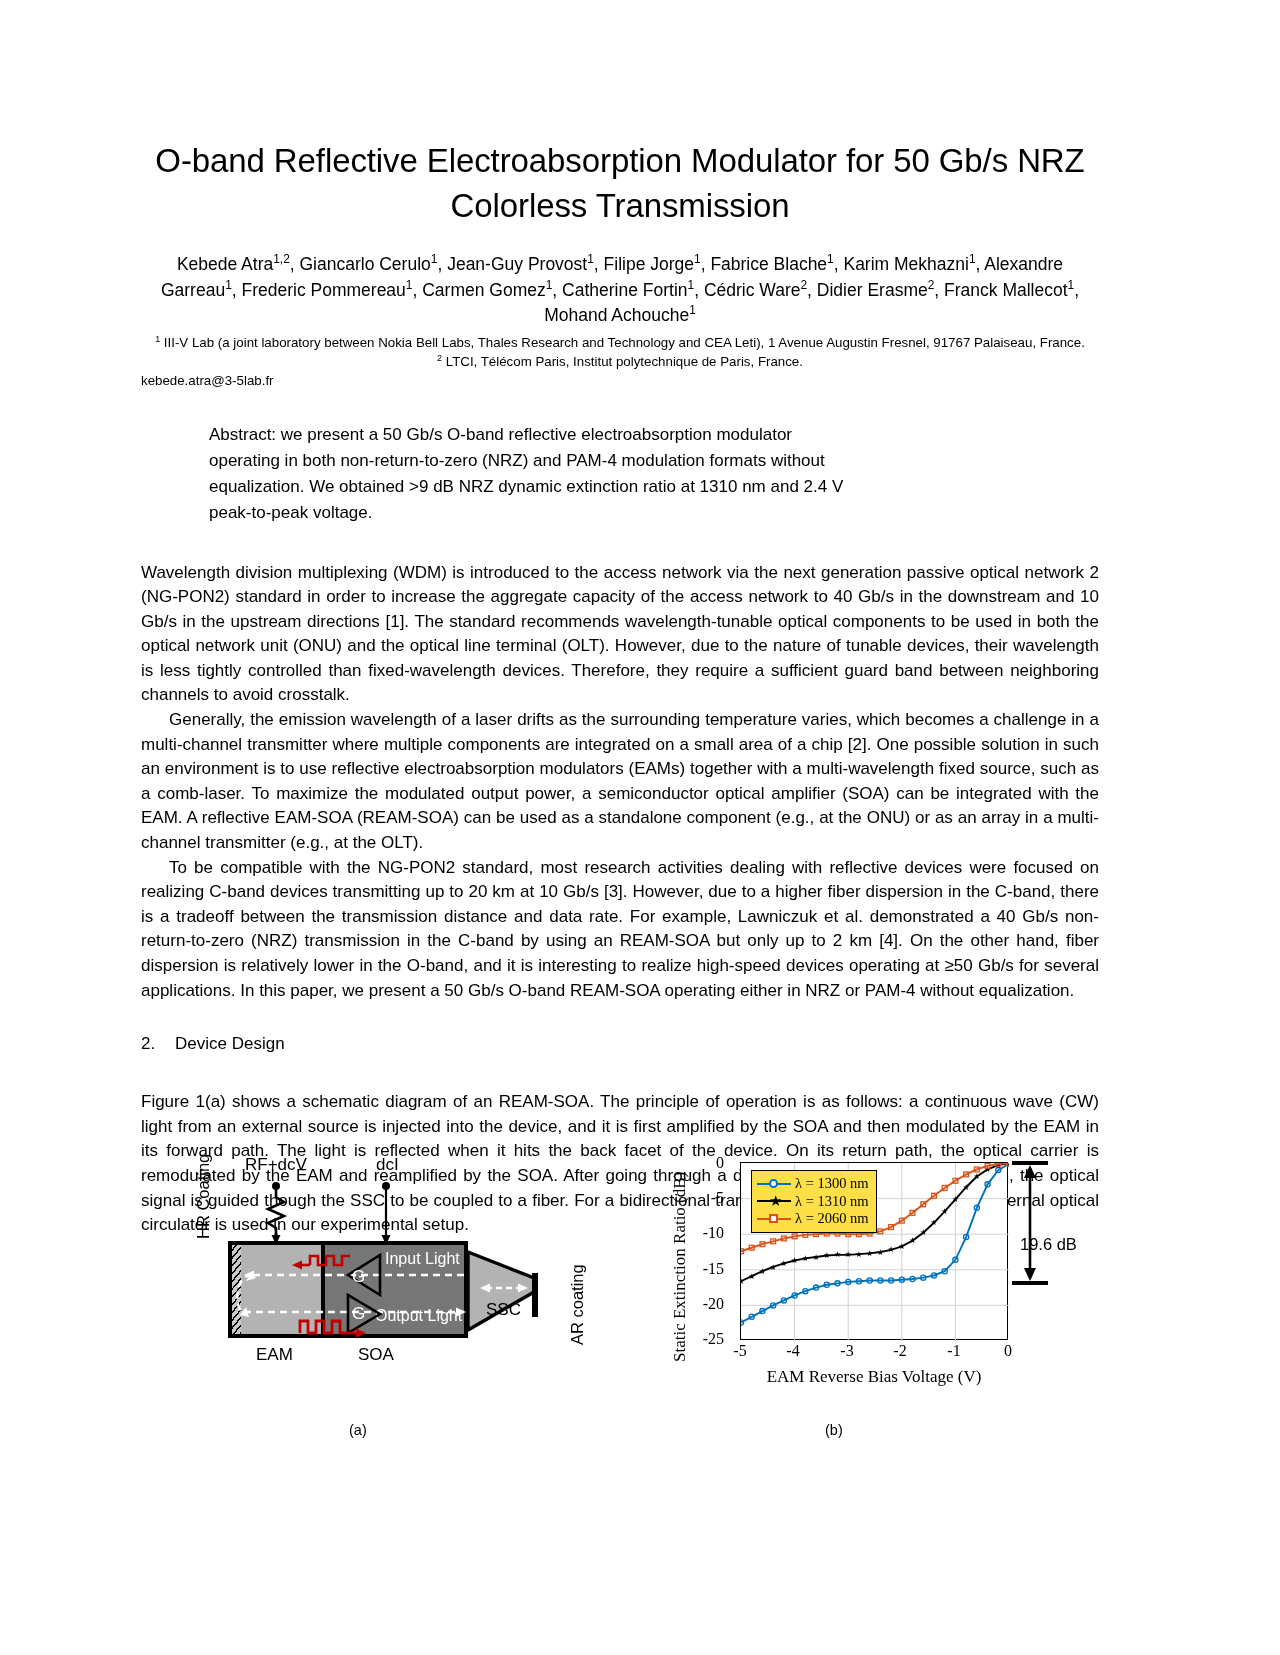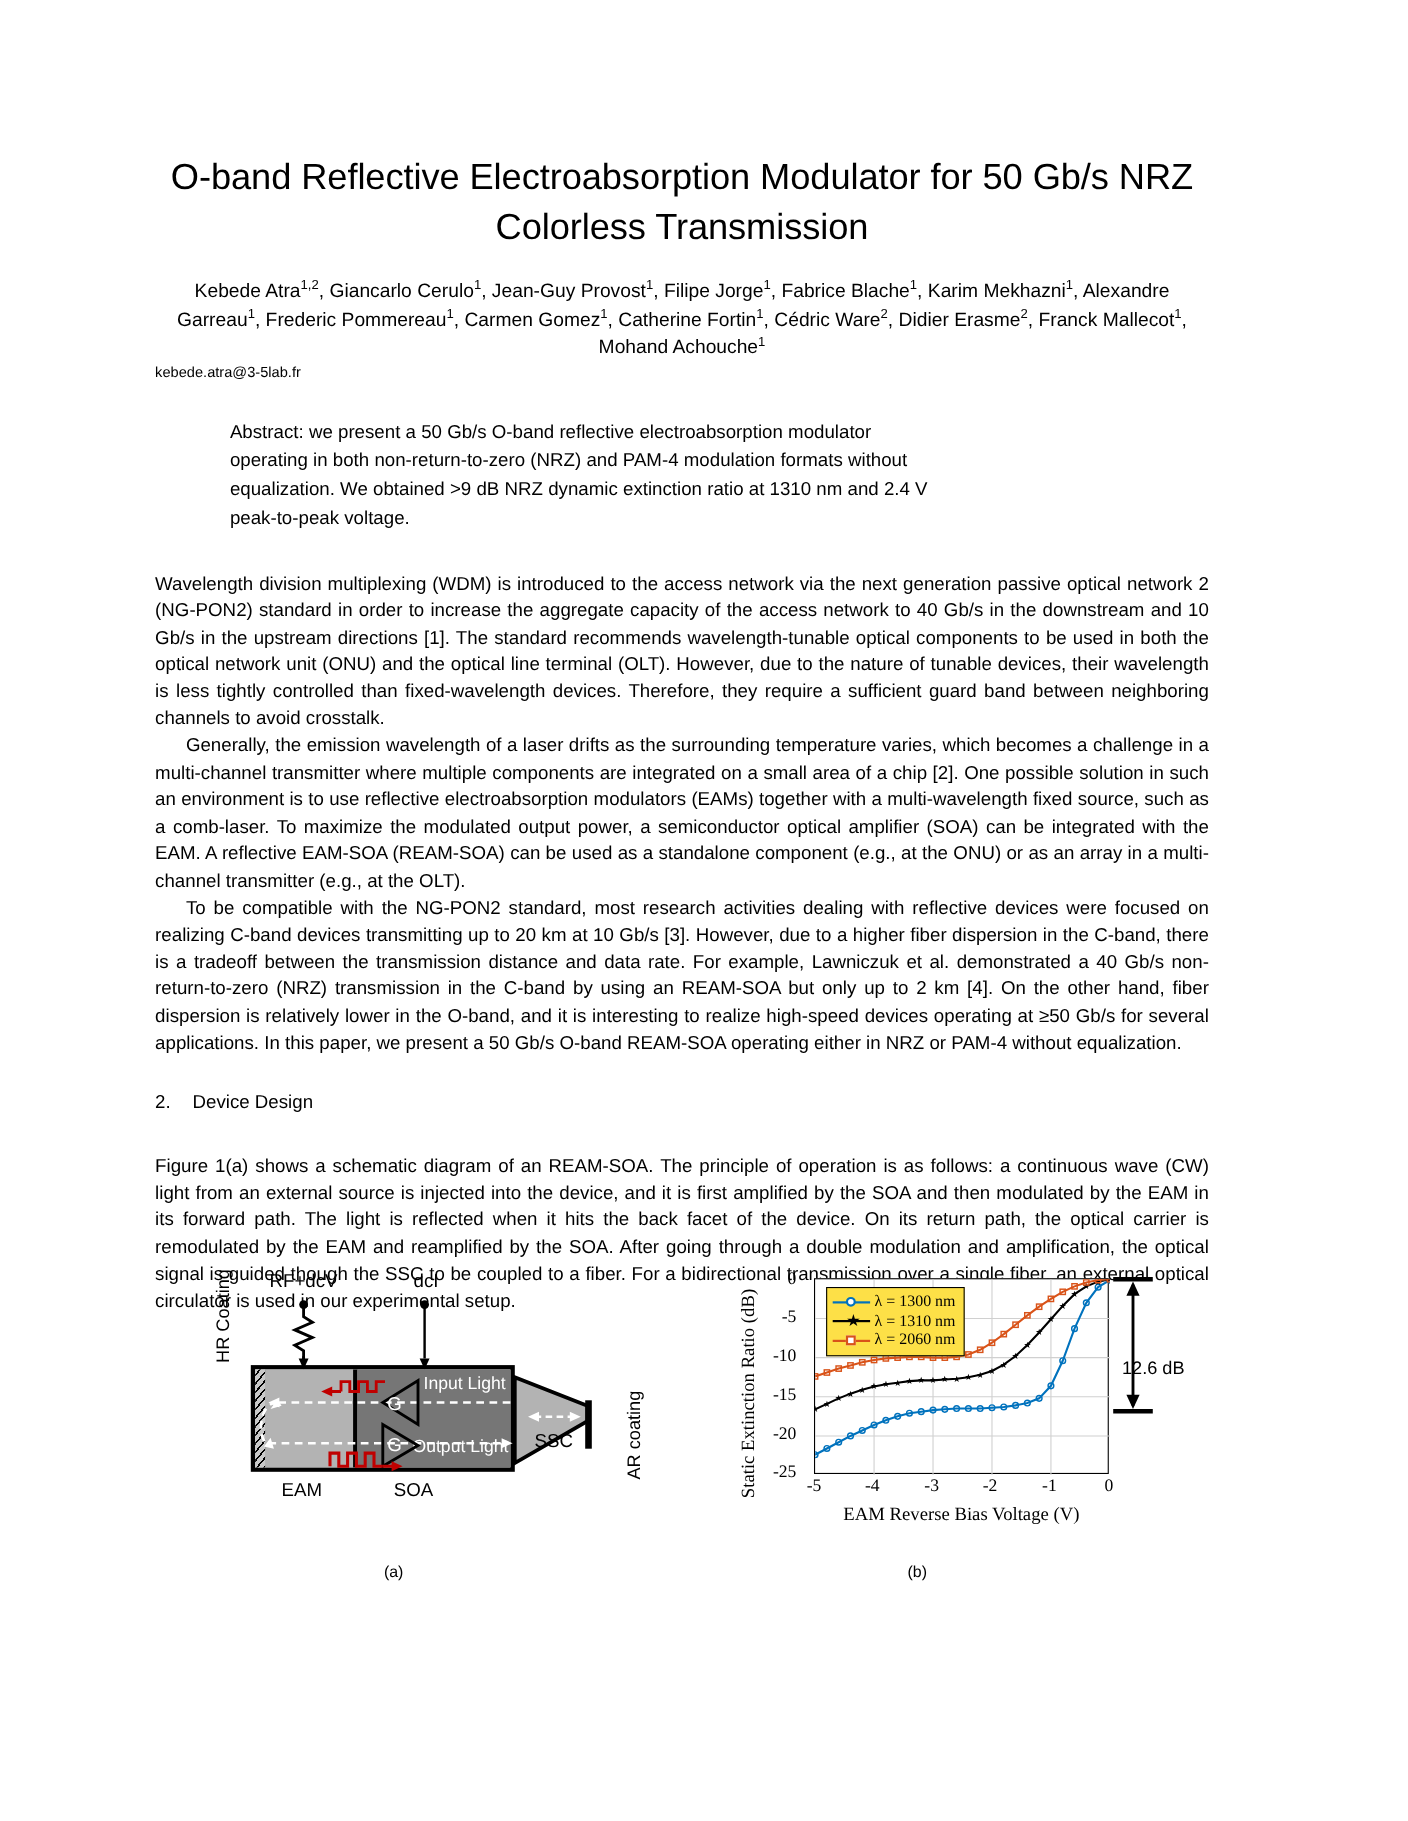--- a/index.html
+++ b/index.html
@@ -270,20 +270,23 @@
 
 <div class="page">
   <div class="content">
 
     <h1 class="title">O-band Reflective Electroabsorption Modulator for 50 Gb/s NRZ Colorless Transmission</h1>
 
     <div class="authors">
       Kebede Atra<sup>1,2</sup>, Giancarlo Cerulo<sup>1</sup>, Jean-Guy Provost<sup>1</sup>, Filipe Jorge<sup>1</sup>, Fabrice Blache<sup>1</sup>, Karim Mekhazni<sup>1</sup>, Alexandre Garreau<sup>1</sup>, Frederic Pommereau<sup>1</sup>, Carmen Gomez<sup>1</sup>, Catherine Fortin<sup>1</sup>, Cédric Ware<sup>2</sup>, Didier Erasme<sup>2</sup>, Franck Mallecot<sup>1</sup>, Mohand Achouche<sup>1</sup>
     </div>
 
+    <div class="affiliation">
+      <sup>1</sup> III-V Lab (a joint laboratory between Nokia Bell Labs, Thales Research and Technology and CEA Leti), 1 Avenue Augustin Fresnel, 91767 Palaiseau, France. <sup>2</sup> LTCI, Télécom Paris, Institut polytechnique de Paris, France.
+    </div>
     <div class="email">kebede.atra@3-5lab.fr</div>
 
     <div class="abstract">Abstract: we present a 50 Gb/s O-band reflective electroabsorption modulator operating in both non-return-to-zero (NRZ) and PAM-4 modulation formats without equalization. We obtained &gt;9 dB NRZ dynamic extinction ratio at 1310 nm and 2.4 V peak-to-peak voltage.</div>
 
     <p class="body">Wavelength division multiplexing (WDM) is introduced to the access network via the next generation passive optical network 2 (NG-PON2) standard in order to increase the aggregate capacity of the access network to 40 Gb/s in the downstream and 10 Gb/s in the upstream directions [1]. The standard recommends wavelength-tunable optical components to be used in both the optical network unit (ONU) and the optical line terminal (OLT). However, due to the nature of tunable devices, their wavelength is less tightly controlled than fixed-wavelength devices. Therefore, they require a sufficient guard band between neighboring channels to avoid crosstalk.</p>
     <p class="body cont">Generally, the emission wavelength of a laser drifts as the surrounding temperature varies, which becomes a challenge in a multi-channel transmitter where multiple components are integrated on a small area of a chip [2]. One possible solution in such an environment is to use reflective electroabsorption modulators (EAMs) together with a multi-wavelength fixed source, such as a comb-laser. To maximize the modulated output power, a semiconductor optical amplifier (SOA) can be integrated with the EAM. A reflective EAM-SOA (REAM-SOA) can be used as a standalone component (e.g., at the ONU) or as an array in a multi-channel transmitter (e.g., at the OLT).</p>
     <p class="body cont">To be compatible with the NG-PON2 standard, most research activities dealing with reflective devices were focused on realizing C-band devices transmitting up to 20 km at 10 Gb/s [3]. However, due to a higher fiber dispersion in the C-band, there is a tradeoff between the transmission distance and data rate. For example, Lawniczuk et al. demonstrated a 40 Gb/s non-return-to-zero (NRZ) transmission in the C-band by using an REAM-SOA but only up to 2 km [4]. On the other hand, fiber dispersion is relatively lower in the O-band, and it is interesting to realize high-speed devices operating at ≥50 Gb/s for several applications. In this paper, we present a 50 Gb/s O-band REAM-SOA operating either in NRZ or PAM-4 without equalization.</p>
 
     <div class="section-head">
       <span class="section-num">2.</span><span>Device Design</span>
@@ -500,20 +503,20 @@
         </div>
       </div>
 
       <svg width="60" height="200" style="position:absolute;left:336px;top:6px;">
         <line x1="8" y1="7" x2="44" y2="7" stroke="#000" stroke-width="4"></line>
         <line x1="8" y1="127" x2="44" y2="127" stroke="#000" stroke-width="4"></line>
         <line x1="26" y1="12" x2="26" y2="122" stroke="#000" stroke-width="2.6"></line>
         <polygon points="26,9 20,22 32,22" fill="#000"></polygon>
         <polygon points="26,125 20,112 32,112" fill="#000"></polygon>
       </svg>
-      <div class="ann-16">12.6 dB</div>
+      <div class="ann-16">19.6 dB</div>
     </div>
 
     <div class="cap-a">(a)</div>
     <div class="cap-b">(b)</div>
   </div>
 
 </div>
 
 </body></html>

